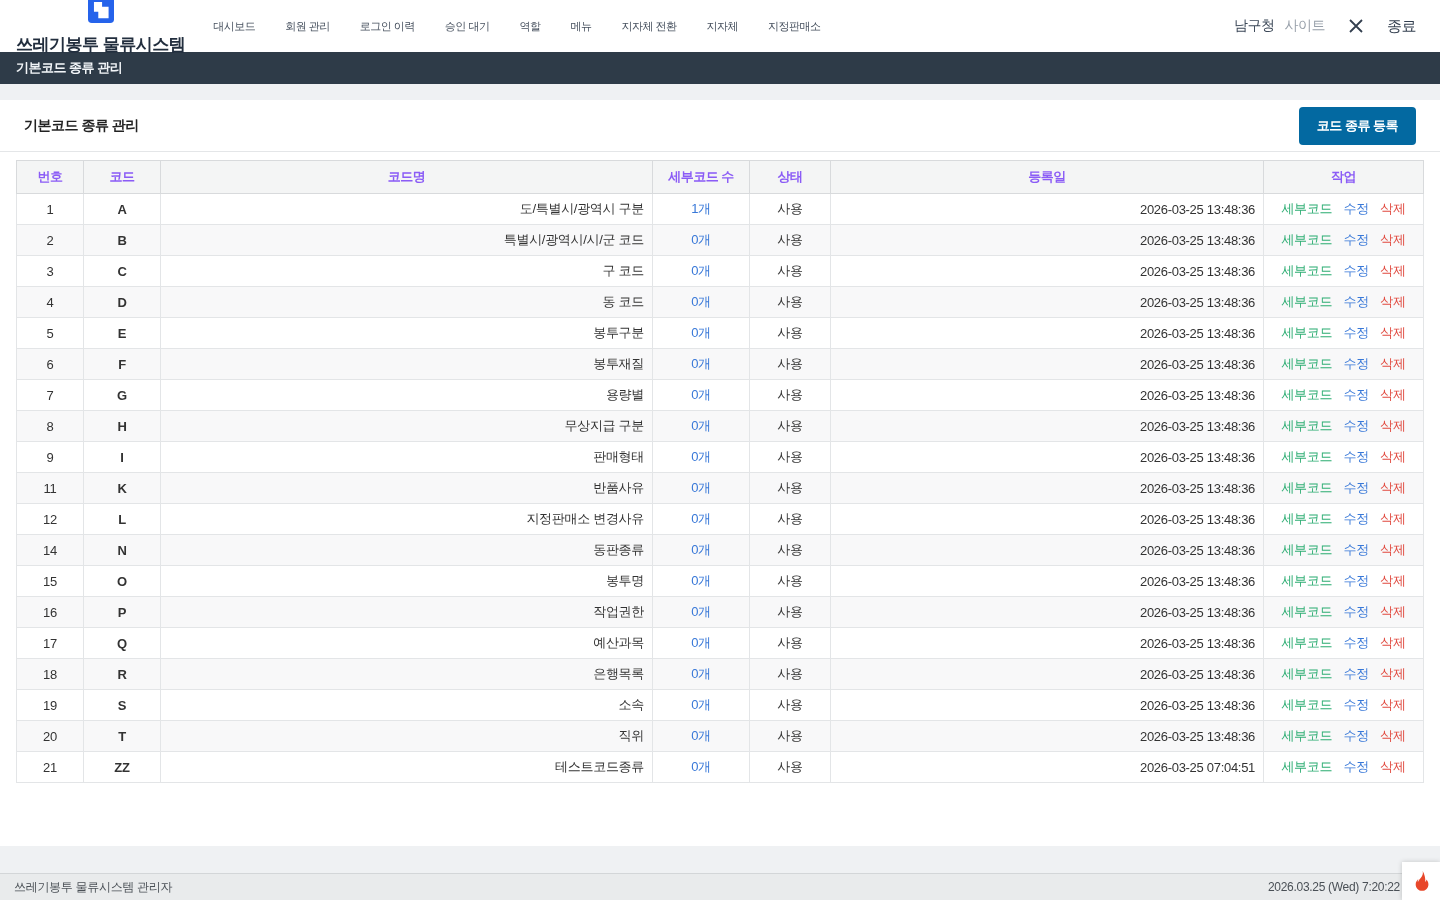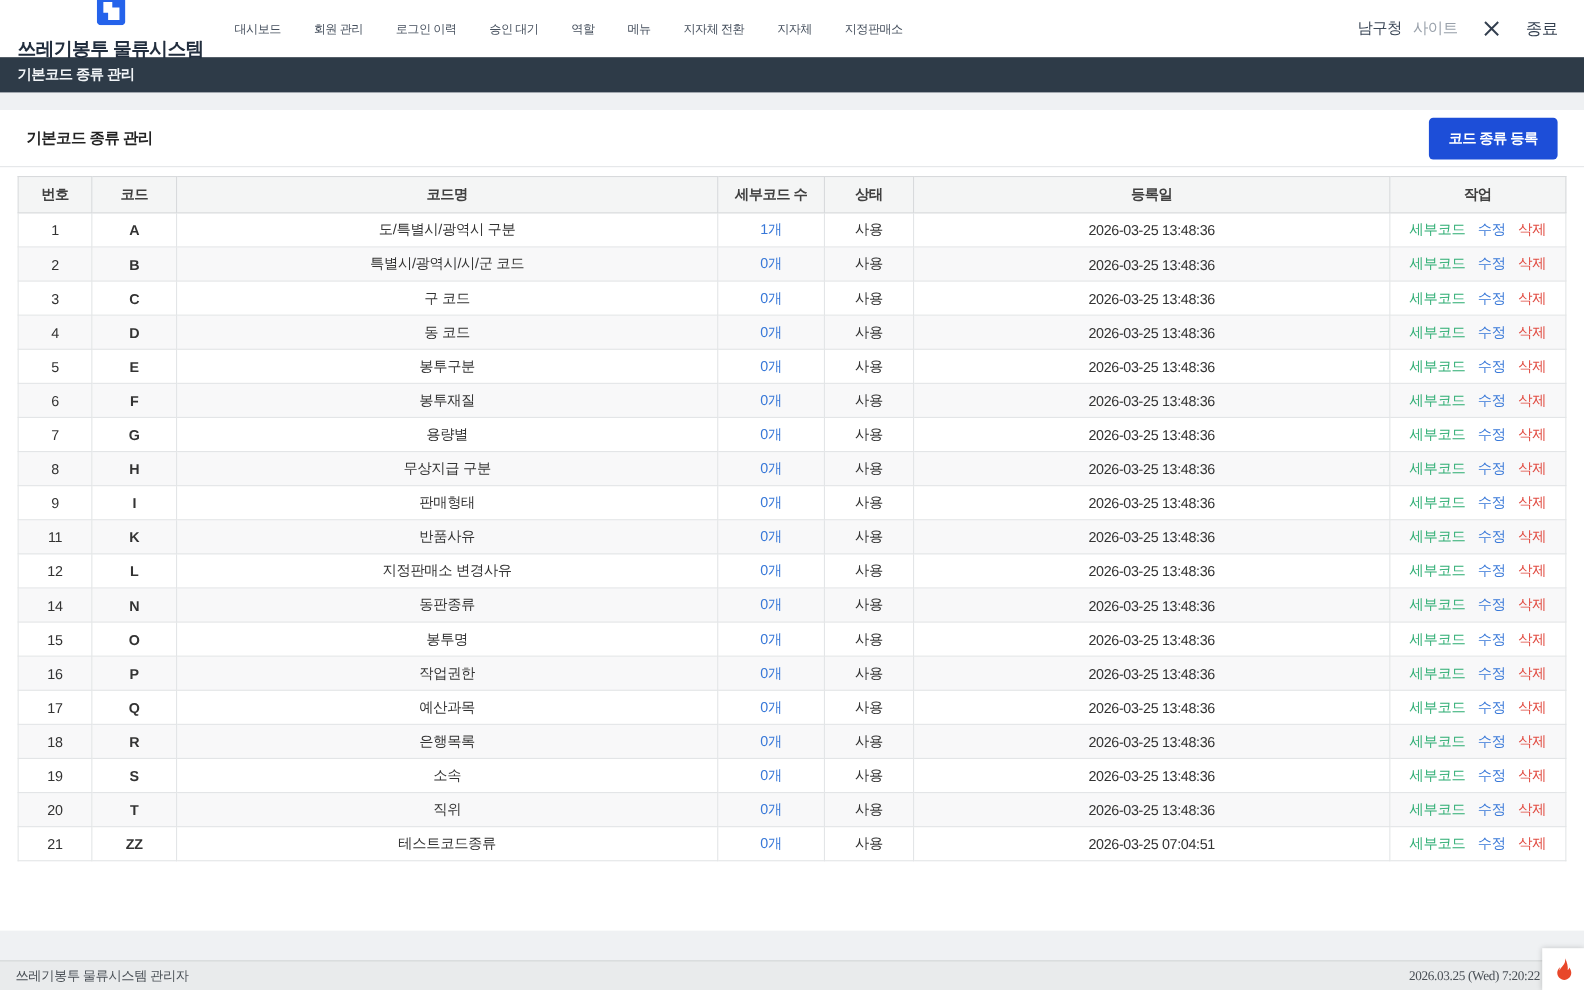--- a/index.html
+++ b/index.html
@@ -35,48 +35,48 @@
   }
   .crumb-title { color:#f2f5f8; font-size:13px; font-weight:bold; letter-spacing:-0.5px; }
   
   .card { background:#ffffff; margin-top:16px; height:746px; }
   .card-head {
     height:52px; display:flex; align-items:center; justify-content:space-between;
     padding:0 24px; border-bottom:1px solid #e4e6e8;
   }
   .card-title { font-size:14px; font-weight:bold; color:#222; letter-spacing:-0.5px; }
   .register-btn {
-    background:#1d4ed8; color:#ffffff; border:none; border-radius:4px;
+    background:#0369a1; color:#ffffff; border:none; border-radius:4px;
     font-size:13px; font-weight:bold; padding:10px 18px; cursor:pointer;
     font-family:inherit; letter-spacing:-0.5px;
   }
   .table-wrap { padding:8px 16px 0 16px; }
   table { width:100%; border-collapse:collapse; table-layout:fixed; font-size:13px; color:#333; }
   th {
     background:#f4f5f5; border:1px solid #d8dadc; font-weight:bold;
-    padding:7px 6px; color:#404040; letter-spacing:-0.5px;
+    padding:7px 6px; color:#8b5cf6; letter-spacing:-0.5px;
   }
   td { border:1px solid #e3e5e7; padding:6px 8px; letter-spacing:-0.3px; }
   tbody tr:nth-child(even) td { background:#f8f8f9; }
   tbody tr.hl td { background:#e7f3fb !important; }
   .c { text-align:center; }
-  .l { text-align:center; }
+  .l { text-align:right; }
   .code-cell { font-weight:bold; }
   .count-link { color:#3878d8; cursor:pointer; }
   .actions { white-space:nowrap; }
   .actions span { cursor:pointer; margin:0 4px; }
   .a-detail { color:#2fae74; }
   .a-edit { color:#3878d8; }
   .a-del { color:#e14b41; }
   
   .footer {
     position:absolute; left:0; right:0; bottom:0; height:27px;
     background:#e9ebec; border-top:1px solid #d3d6d8;
     display:flex; align-items:center; justify-content:space-between;
-    padding:0 40px 0 14px; font-size:12px; color:#4a5056; letter-spacing:-0.3px;font-family:Liberation Serif, serif;
+    padding:0 40px 0 14px; font-size:12px; color:#4a5056; letter-spacing:-0.3px;
   }
   .flame-box {
     position:absolute; right:0; bottom:0; width:38px; height:38px;
     background:#ffffff; box-shadow:0 0 5px rgba(0,0,0,.18);
     display:flex; align-items:center; justify-content:center; cursor:pointer;
   }
   .flame-box svg { width:22px; height:22px; }
 </style>
 </head>
 <body>

